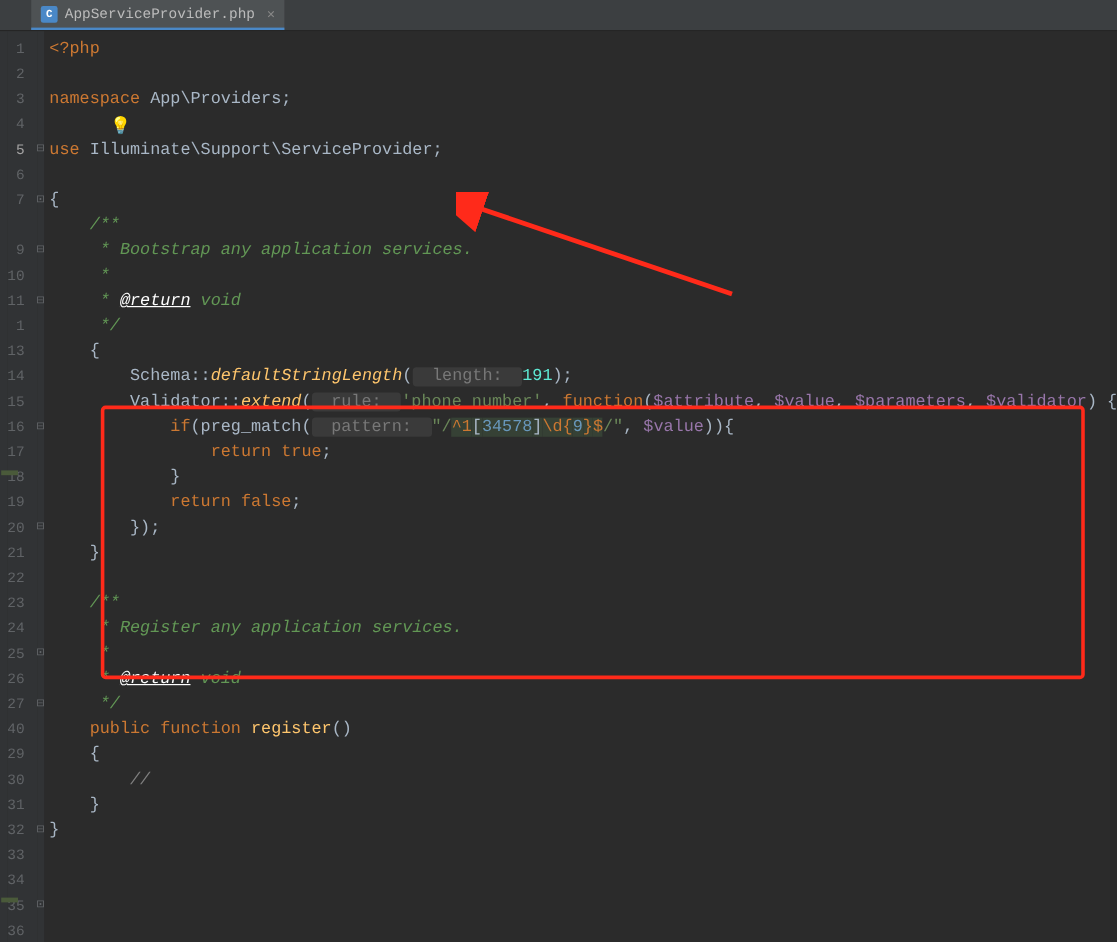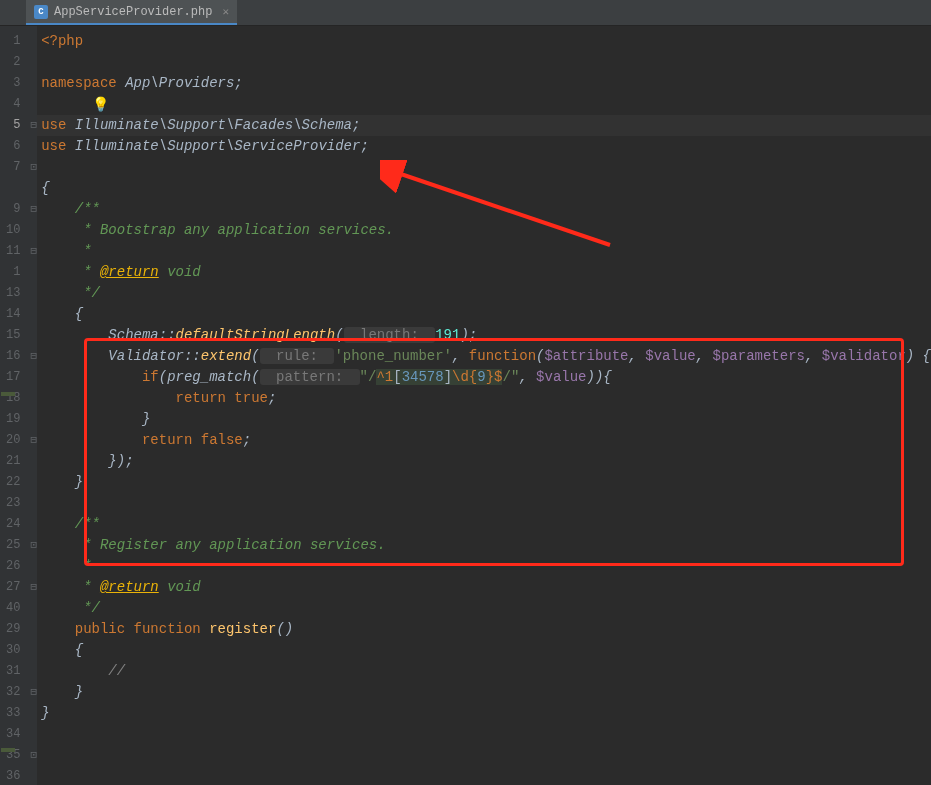--- a/index.html
+++ b/index.html
@@ -102,22 +102,22 @@
   .line-hl {
     background: #323232;
   }
   .kw { color: #cc7832; }
   .fn { color: #ffc66d; }
   .str { color: #6a8759; }
   .num { color: #5eead4; }
   .var { color: #9876aa; }
   .com { color: #808080; font-style: italic; }
   .doc { color: #629755; font-style: italic; }
-  .doctag { color: #eab308; font-style: italic; text-decoration: underline;}
-  .plain { color: #a9b7c6; font-style: italic; }
+  .doctag { color: #ffffff; font-style: italic; text-decoration: underline;}
+  .plain { color: #a9b7c6; }
   .hint { color: #787878; background: #3a3a3a; padding: 0 8px; border-radius: 3px;}
   .regex-b { color: #a9b7c6; background:#364135; }
   .bulb {
     position: absolute;
     left: 92px;
     top: 70px;
     font-size: 14px;
   }
   .red-box {
     position: absolute;
@@ -238,21 +238,20 @@
     <div class="fold"></div>
     <div class="fold">⊡</div>
     <div class="fold"></div>
   </div>
 
   <div class="code-area">
     <div class="line"><span class="kw">&lt;?php</span></div>
     <div class="line"></div>
     <div class="line"><span class="kw">namespace</span><span class="plain"> App\Providers;</span></div>
     <div class="line"></div>
-    <div class="line line-hl"><span class="kw">use</span><span class="plain"> Illuminate\Support\Facades\Schema;</span></div>
     <div class="line"><span class="kw">use</span><span class="plain"> Illuminate\Support\ServiceProvider;</span></div>
     <div class="line"></div>
     <div class="line"><span class="plain">{</span></div>
     <div class="line"><span class="doc">    /**</span></div>
     <div class="line"><span class="doc">     * Bootstrap any application services.</span></div>
     <div class="line"><span class="doc">     *</span></div>
     <div class="line"><span class="doc">     * </span><span class="doctag">@return</span><span class="doc"> void</span></div>
     <div class="line"><span class="doc">     */</span></div>
     <div class="line"><span class="plain">    {</span></div>
     <div class="line"><span class="plain">        Schema::</span><span class="fn" style="font-style:italic">defaultStringLength</span><span class="plain">(</span><span class="hint"> length: </span><span class="num">191</span><span class="plain">);</span></div>

